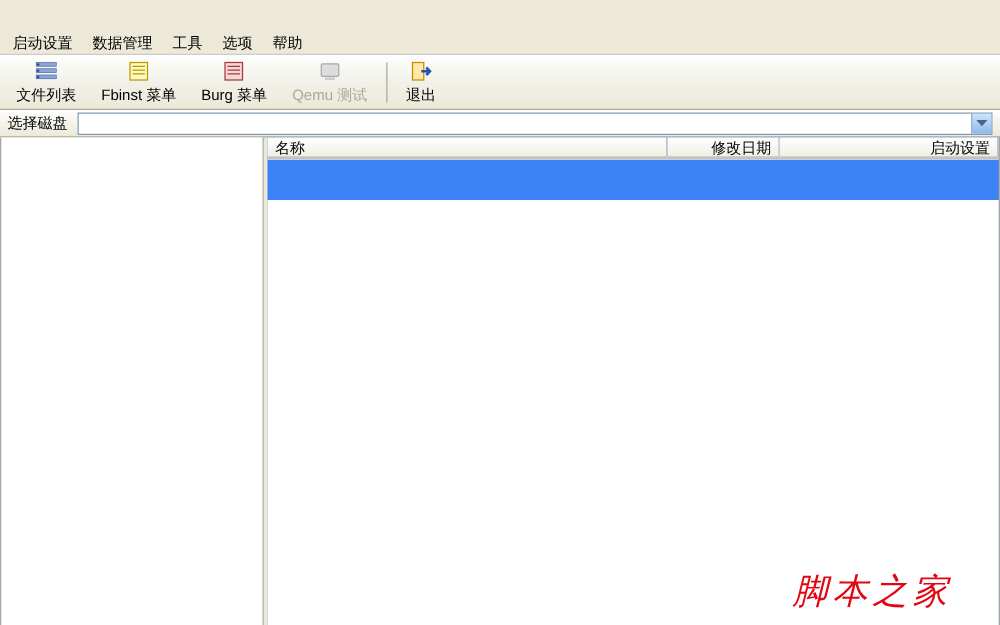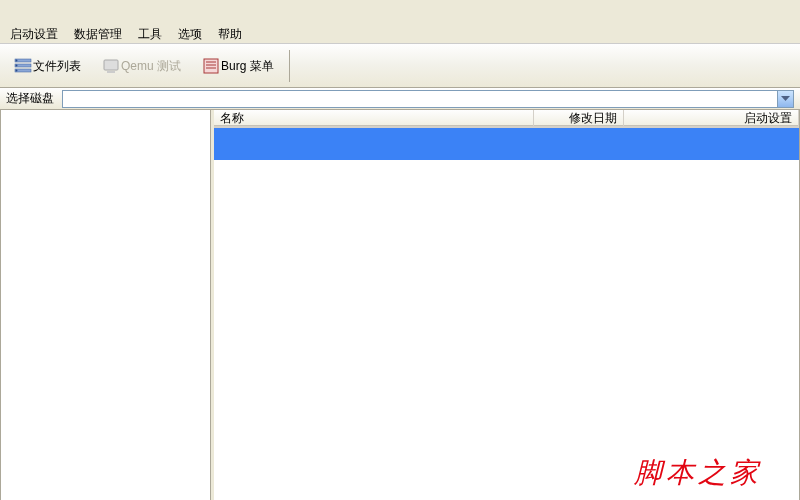--- a/index.html
+++ b/index.html
@@ -30,20 +30,21 @@
       height: 44px;
       background: linear-gradient(to bottom, #fefefe 0%, #f2f1e9 50%, #ece9d8 100%);
       border-bottom: 1px solid #aca899;
       display: flex;
       align-items: center;
       padding: 2px 4px;
       gap: 2px;
     }
     .tool-btn {
       display: flex;
+      flex-direction: column;
       align-items: center;
       justify-content: center;
       padding: 2px 8px;
       height: 40px;
       cursor: default;
       border: 1px solid transparent;
       border-radius: 2px;
     }
     .tool-btn.disabled {
       color: #aca899;
@@ -180,46 +181,66 @@
         <rect x="2" y="8" width="16" height="3" fill="#8aa6d6" stroke="#3b5c9b" stroke-width="0.5"></rect>
         <rect x="2" y="13" width="16" height="3" fill="#8aa6d6" stroke="#3b5c9b" stroke-width="0.5"></rect>
         <circle cx="3.5" cy="4.5" r="1" fill="#2a4b87"></circle>
         <circle cx="3.5" cy="9.5" r="1" fill="#2a4b87"></circle>
         <circle cx="3.5" cy="14.5" r="1" fill="#2a4b87"></circle>
       </svg>
     </span>
     <span class="tool-label">文件列表</span>
   </div>
 
-
-
-  <div class="tool-btn disabled">
-    <span class="tool-icon">
-      <svg width="20" height="20" viewBox="0 0 20 20">
-        <rect x="3" y="4" width="14" height="10" rx="1" fill="#ddd" stroke="#aaa"></rect>
-        <rect x="6" y="15" width="8" height="2" fill="#ccc"></rect>
-      </svg>
-    </span>
-    <span class="tool-label">Qemu 测试</span>
-  </div>
+  <div class="tool-btn">
+    <span class="tool-icon">
+      <svg width="20" height="20" viewBox="0 0 20 20">
+        <rect x="3" y="3" width="14" height="14" fill="#fff8c0" stroke="#b89b00"></rect>
+        <line x1="5" y1="6" x2="15" y2="6" stroke="#b89b00"></line>
+        <line x1="5" y1="9" x2="15" y2="9" stroke="#b89b00"></line>
+        <line x1="5" y1="12" x2="15" y2="12" stroke="#b89b00"></line>
+      </svg>
+    </span>
+    <span class="tool-label">Fbinst 菜单</span>
+  </div>
+
 
   <div class="tool-btn">
     <span class="tool-icon">
       <svg width="20" height="20" viewBox="0 0 20 20">
         <rect x="3" y="3" width="14" height="14" fill="#f5d8d8" stroke="#a83a3a"></rect>
         <line x1="5" y1="6" x2="15" y2="6" stroke="#a83a3a"></line>
         <line x1="5" y1="9" x2="15" y2="9" stroke="#a83a3a"></line>
         <line x1="5" y1="12" x2="15" y2="12" stroke="#a83a3a"></line>
       </svg>
     </span>
     <span class="tool-label">Burg 菜单</span>
   </div>
 
+  <div class="tool-btn disabled">
+    <span class="tool-icon">
+      <svg width="20" height="20" viewBox="0 0 20 20">
+        <rect x="3" y="4" width="14" height="10" rx="1" fill="#ddd" stroke="#aaa"></rect>
+        <rect x="6" y="15" width="8" height="2" fill="#ccc"></rect>
+      </svg>
+    </span>
+    <span class="tool-label">Qemu 测试</span>
+  </div>
+
   <div class="toolbar-sep"></div>
 
+  <div class="tool-btn">
+    <span class="tool-icon">
+      <svg width="20" height="20" viewBox="0 0 20 20">
+        <rect x="3" y="3" width="9" height="14" fill="#ffe8a8" stroke="#c09000"></rect>
+        <path d="M10 10 L17 10 M14 7 L17 10 L14 13" fill="none" stroke="#2255aa" stroke-width="2"></path>
+      </svg>
+    </span>
+    <span class="tool-label">退出</span>
+  </div>
 </div>
 
 <div class="diskbar">
   <span class="disk-label">选择磁盘</span>
   <div class="disk-combo" title="">
     <div class="combo-btn">
       <svg width="9" height="6" viewBox="0 0 9 6">
           <path d="M0 0 L9 0 L4.5 5 Z" fill="#4d6185"></path>
         </svg>
     </div>

